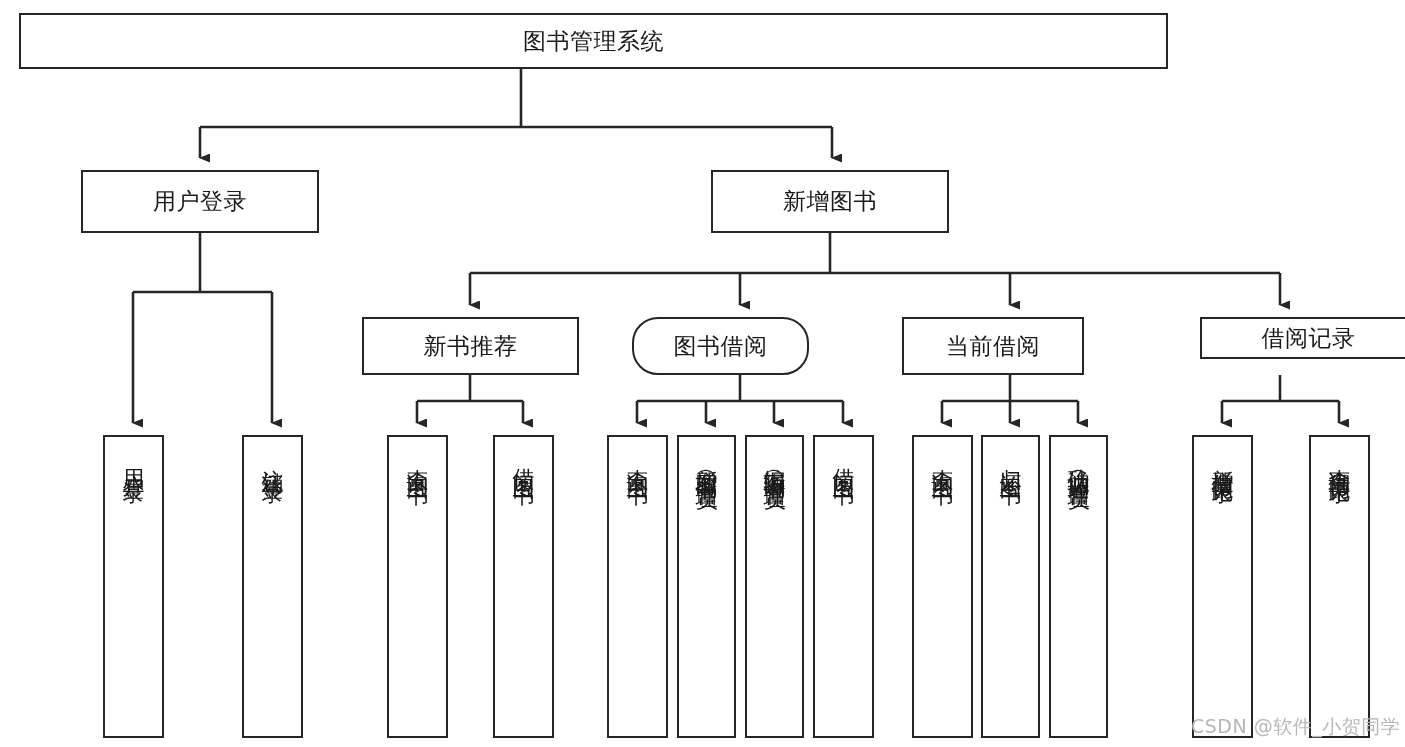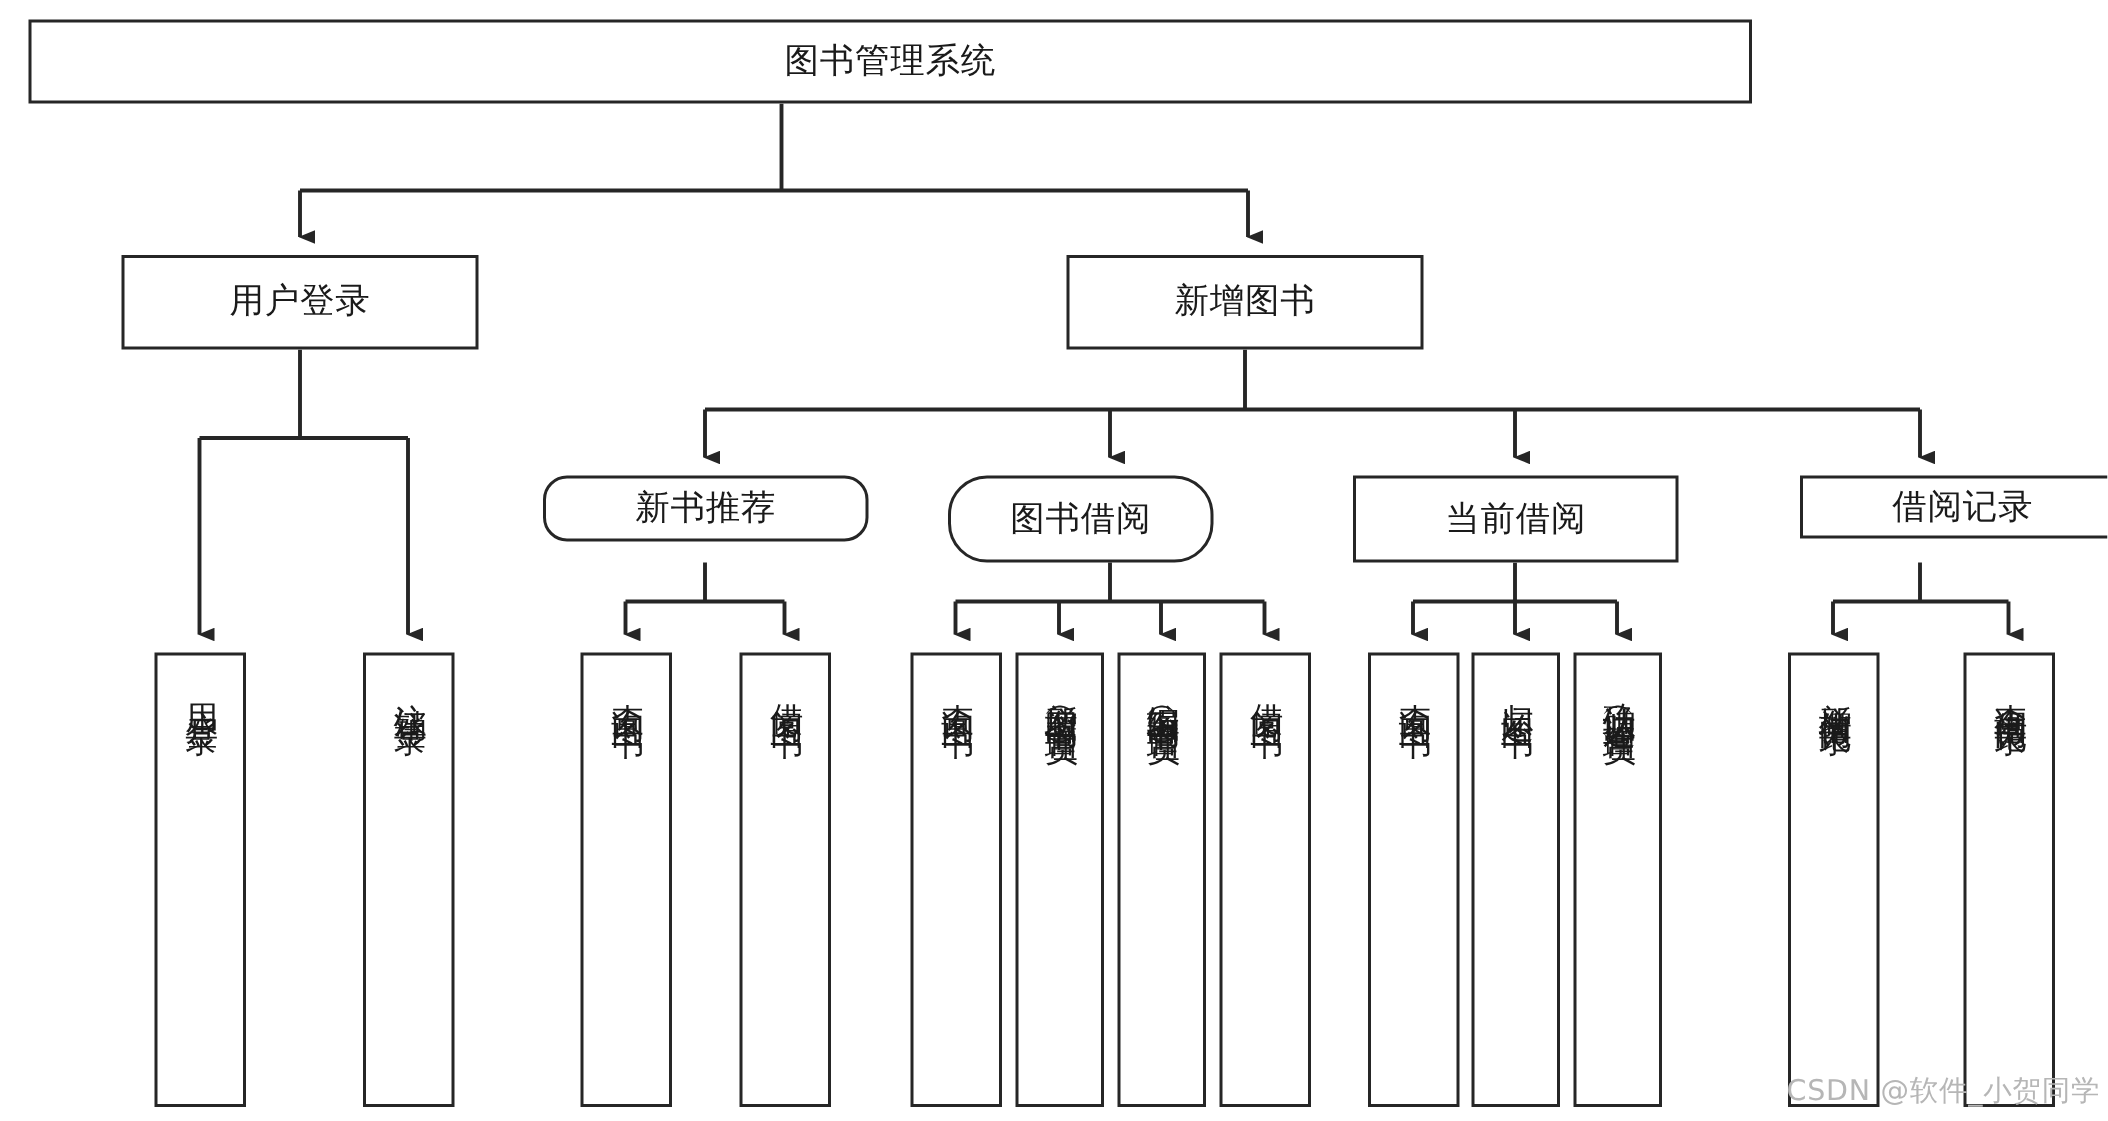--- a/index.html
+++ b/index.html
@@ -136,27 +136,27 @@
     <span class="node-label">图书管理系统</span>
   </div>
 
   <div class="node horiz" style="left:81px; top:170px; width:238px; height:63px;">
     <span class="node-label">用户登录</span>
   </div>
   <div class="node horiz" style="left:711px; top:170px; width:238px; height:63px;">
     <span class="node-label">新增图书</span>
   </div>
 
-  <div class="node horiz" style="left:362px; top:317px; width:217px; height:44px;border-radius:16px;">
+  <div class="node horiz" style="left:362px; top:317px; width:217px; height:58px;">
     <span class="node-label">新书推荐</span>
   </div>
   <div class="node horiz" style="left:632px; top:317px; width:177px; height:58px;border-radius:26px;">
     <span class="node-label">图书借阅</span>
   </div>
-  <div class="node horiz" style="left:902px; top:317px; width:217px; height:58px;align-items:center;">
+  <div class="node horiz" style="left:902px; top:317px; width:182px; height:58px;align-items:center;">
     <span class="node-label">当前借阅</span>
   </div>
   <div class="node horiz" style="left:1172px; top:317px; width:217px; height:42px;margin-left:28px;">
     <span class="node-label">借阅记录</span>
   </div>
 
   <div class="node vert" style="left:103px; top:435px; width:61px; height:303px;">
     <span class="node-label">用户登录</span>
   </div>
   <div class="node vert" style="left:242px; top:435px; width:61px; height:303px;">

